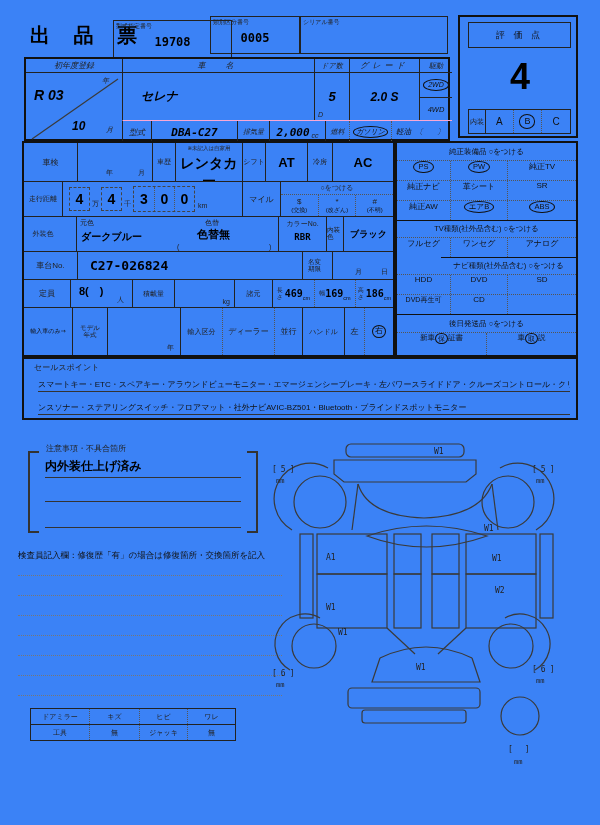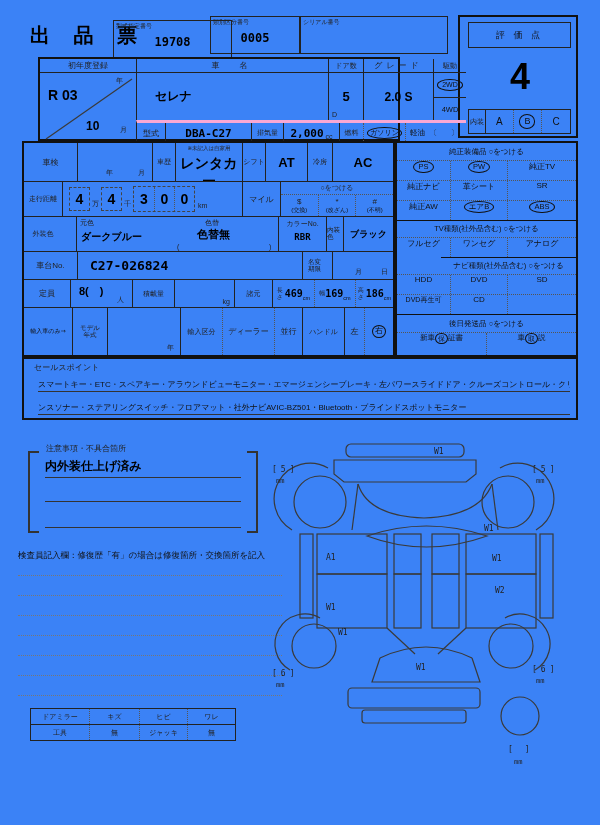--- a/index.html
+++ b/index.html
@@ -55,21 +55,21 @@
     <div class="abs b1" style="left:8px;top:92px;width:103px;height:25px;display:flex;">
       <div class="cell lbl stack" style="width:17px;border-right:1px solid #222;">内装</div>
       <div class="cell" style="width:28px;border-right:1px dotted #555;font-size:10px;">A</div>
       <div class="cell" style="width:29px;border-right:1px dotted #555;">
           <span class="oval" style="font-size:9px;">B</span>
         </div>
       <div class="cell" style="width:28px;font-size:10px;">C</div>
     </div>
   </div>
 
-  <div class="abs b2" style="left:38px;top:57px;width:362px;height:84px;">
+  <div class="abs b2" style="left:24px;top:57px;width:426px;height:84px;font-style:italic;">
     <div class="abs cell lbl8" style="left:0;top:0;width:96px;height:14px;border-bottom:1px solid #222;">初年度登録</div>
     <div class="abs cell lbl8" style="left:96px;top:0;width:192px;height:14px;border-left:1px solid #222;border-bottom:1px solid #222;letter-spacing:6px;">車　名</div>
     <div class="abs cell lbl" style="left:288px;top:0;width:35px;height:14px;border-left:1px solid #222;border-bottom:1px solid #222;">ドア数</div>
     <div class="abs cell lbl8" style="left:323px;top:0;width:70px;height:14px;border-left:1px solid #222;border-bottom:1px solid #222;letter-spacing:4px;">グレード</div>
     <div class="abs cell lbl" style="left:393px;top:0;width:33px;height:14px;border-left:1px solid #222;border-bottom:1px solid #222;">駆動</div>
 
     <div class="abs" style="left:0;top:14px;width:96px;height:70px;">
       <svg class="abs" style="left:0;top:0;" width="96" height="70">
           <line x1="6" y1="66" x2="92" y2="6"></line>
         </svg>
@@ -83,21 +83,21 @@
     <div class="abs" style="left:288px;top:14px;width:35px;height:47px;border-left:1px solid #222;box-sizing:border-box;">
       <div class="cell val" style="height:100%;font-size:13px;">5</div>
       <span class="abs lbl" style="left:3px;bottom:2px;">D</span>
     </div>
     <div class="abs cell val" style="left:323px;top:14px;width:70px;height:47px;border-left:1px solid #222;font-size:12px;">2.0 S</div>
     <div class="abs cell" style="left:393px;top:14px;width:33px;height:25px;border-left:1px solid #222;border-bottom:1px solid #222;">
         <span class="oval" style="font-size:7px;">2WD</span>
       </div>
     <div class="abs cell" style="left:393px;top:39px;width:33px;height:22px;border-left:1px solid #222;font-size:7.5px;">4WD</div>
 
-    <div class="abs" style="left:96px;top:61px;width:330px;height:23px;border-left:1px solid #222;border-top:3px solid #f9a8d4;display:flex;box-sizing:border-box;">
+    <div class="abs" style="left:96px;top:61px;width:330px;height:23px;border-left:1px solid #222;border-top:1px solid #f9a8d4;display:flex;box-sizing:border-box;">
       <div class="cell lbl8" style="width:28px;">型式</div>
       <div class="cell mono val" style="width:86px;border-left:1px solid #222;font-size:11px;">DBA-C27</div>
       <div class="cell lbl" style="width:32px;border-left:1px solid #222;">排気量</div>
       <div class="cell" style="width:56px;border-left:1px solid #222;">
           <span class="mono val" style="font-size:11px;">2,000</span>
           <span class="lbl" style="margin:6px 0 0 2px;">cc</span>
         </div>
       <div class="cell lbl" style="width:24px;border-left:1px solid #222;">燃料</div>
       <div class="cell" style="width:42px;border-left:1px dotted #555;">
           <span class="oval" style="font-size:7px;padding:0 2px;">ガソリン</span>

